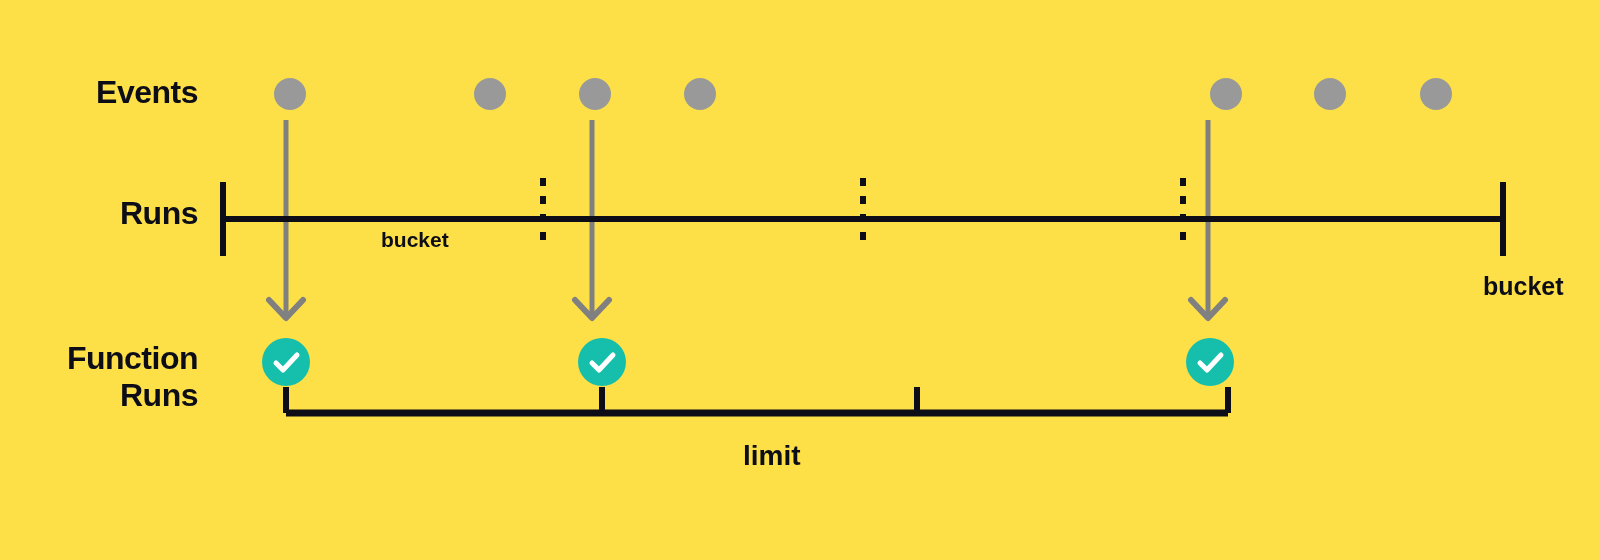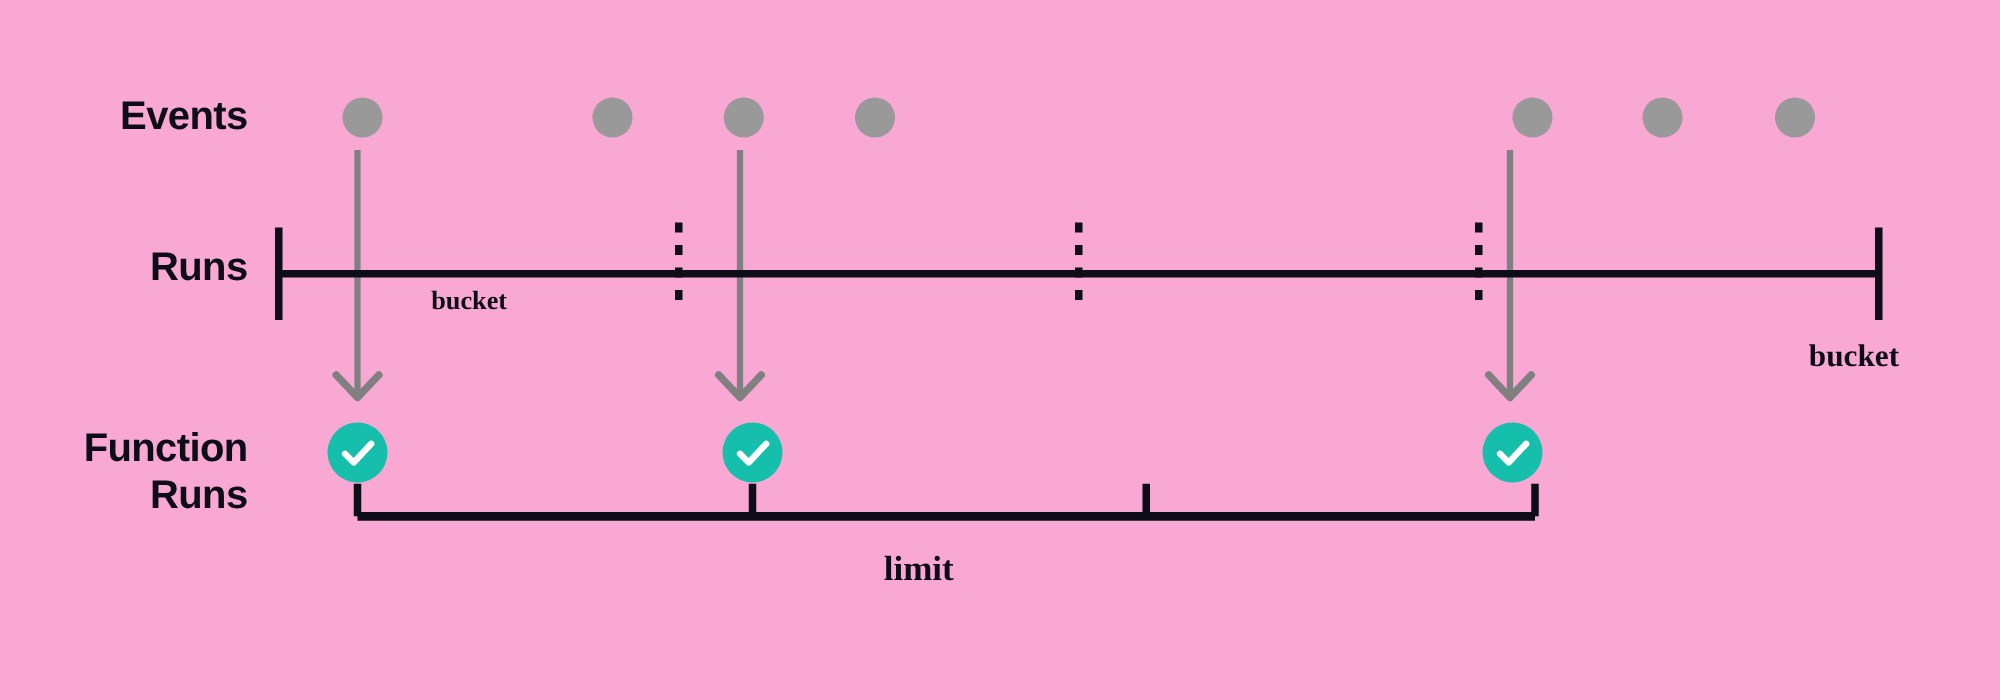--- a/index.html
+++ b/index.html
@@ -10,44 +10,45 @@
     width: 1600px;
     height: 560px;
     background: #f8f8fd;
     font-family: "Liberation Sans", sans-serif;
     overflow: hidden;
   }
   #diagram-root {
     position: relative;
     width: 1600px;
     height: 560px;
-    background: #f9a8d4;
+    background: #fde047;
   }
   .row-label {
     position: absolute;
     font-family: "Liberation Sans", sans-serif;
     font-weight: 700;
     font-size: 32px;
     line-height: 1.15;
     color: #0d0d18;
     text-align: right;
     white-space: pre-line;
     letter-spacing: -0.5px;
   }
   #label-events { left: 0px; top: 74px; width: 198px; }
   #label-time   { left: 0px; top: 195px; width: 198px; }
   #label-runs   { left: 0px; top: 316px; width: 198px; margin-top: 24px; }
 
   .mono-label {
     position: absolute;
-    font-family: Liberation Serif, serif;
+    font-family: Liberation Sans, sans-serif;
     font-weight: 700;
     font-size: 21px;
     color: #0d0d18;
     white-space: nowrap;
+    margin-left: 36px;
   }
   #label-bucket { left: 345px; top: 228px; }
   #label-period { left: 1447px; top: 272px; font-size: 25px; }
   #label-limit  { left: 707px; top: 440px; font-size: 28px; }
 
   svg#scene {
     position: absolute;
     left: 0;
     top: 0;
     width: 1600px;

